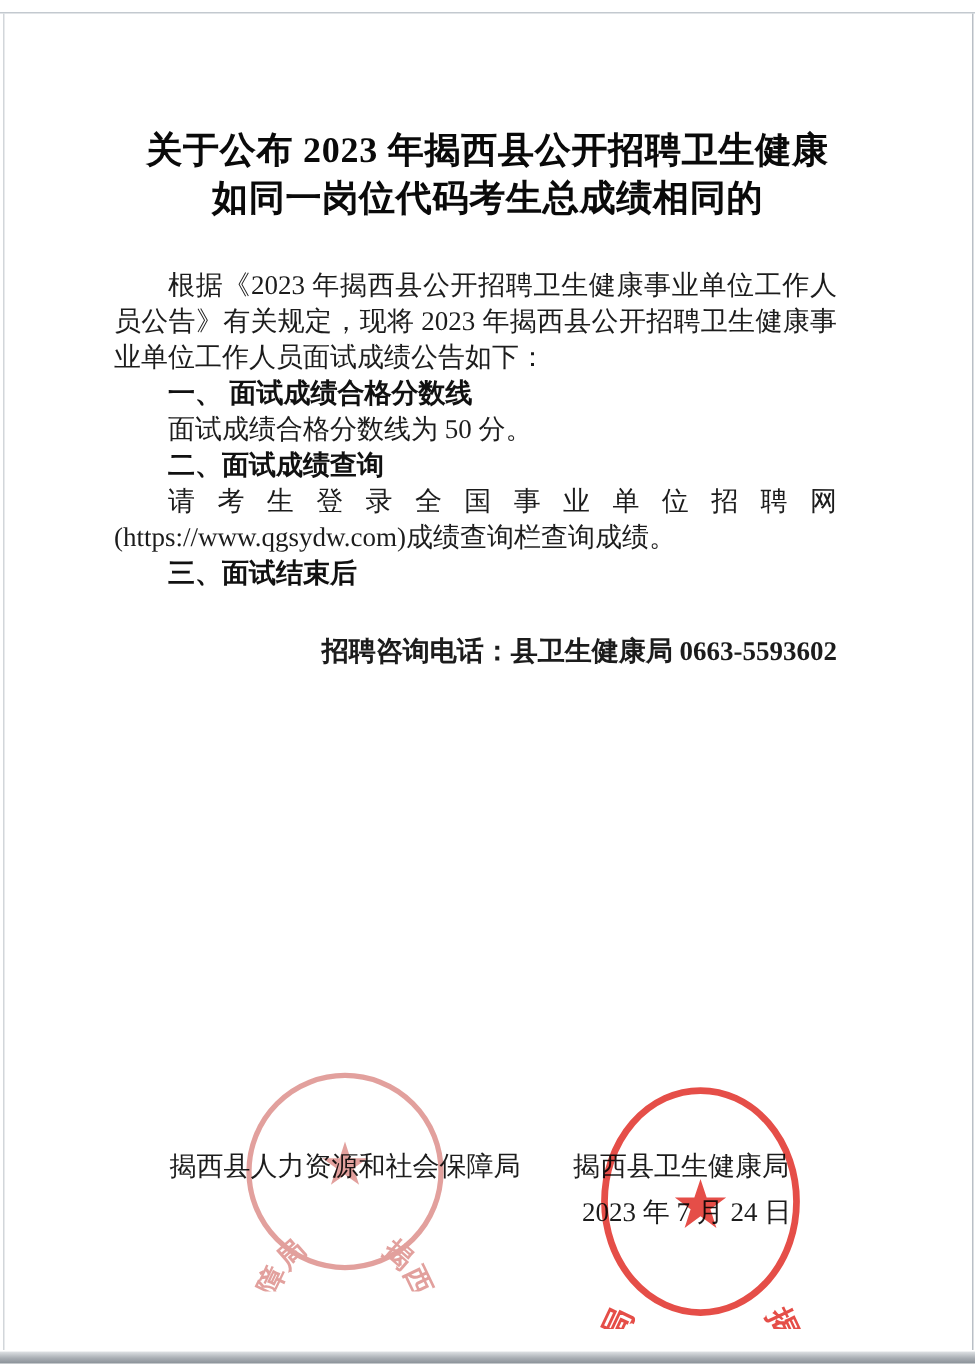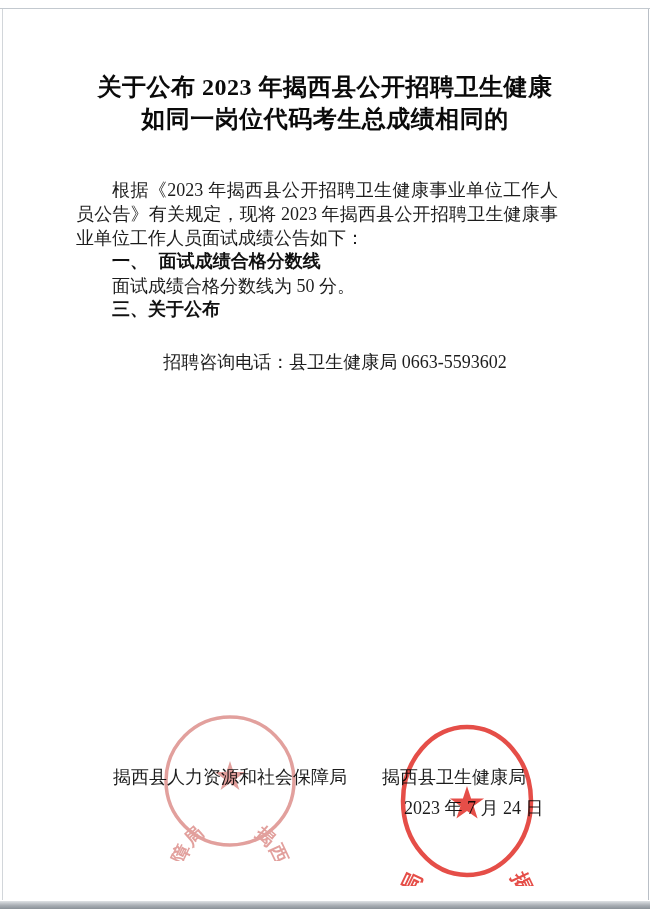--- a/index.html
+++ b/index.html
@@ -29,21 +29,21 @@
     position: absolute; top: 9px; bottom: 14px; right: 1px; width: 1px;
     background: #b9bfc6;
   }
   .edge-bottom {
     position: absolute; left: 0; right: 0; bottom: 5px; height: 8px;
     background: linear-gradient(180deg, #dfe2e5 0%, #a9aeb4 55%, #8a9198 100%);
   }
   
   .doc-title {
     position: absolute;
-    top: 71px; left: 0; width: 100%;
+    top: 85px; left: 0; width: 100%;
     text-align: center;
     font-size: 24px;
     font-weight: bold;
     line-height: 32px;
     color: #0a0a0a;
     letter-spacing: 0.5px;
   }
   
   .content {
     position: absolute;
@@ -52,41 +52,42 @@
     line-height: 24px;
     text-align: justify;
   }
   .content p {
     margin: 0;
     text-indent: 2em;
   }
   .section-heading {
     margin: 0;
     text-indent: 2em;
-    font-family: Liberation Mono, monospace;
+    font-family: Liberation Sans, sans-serif;
     font-weight: bold;
     color: #111111;
   }
   .contacts {
     margin-top: 28px;
   }
   .contacts p {
-    text-align: center;
+    text-align: right;
+    font-weight: bold;
   }
   
   .sig {
     position: absolute;
     font-size: 18px;
     line-height: 22px;
     color: #1c1c1c;
     white-space: nowrap;
   }
   .sig-left  { top: 766px; left: 113px; }
   .sig-right { top: 766px; left: 382px; }
-  .sig-date  { top: 797px; left: 404px; }
+  .sig-date  { top: 797px; left: 388px; }
   
   .stamp {
     position: absolute;
     mix-blend-mode: multiply;
     pointer-events: none;
   }
   .stamp-left  { left: 150px; top: 701px; opacity: 0.68; }
   .stamp-right { left: 392px; top: 716px; opacity: 0.88; }
 </style>
 </head>
@@ -103,22 +104,24 @@
     <div>关于公布 2023 年揭西县公开招聘卫生健康</div>
     <div>如同一岗位代码考生总成绩相同的</div>
   </div>
 
   <div class="content">
     <p>根据《2023 年揭西县公开招聘卫生健康事业单位工作人员公告》有关规定，现将 2023 年揭西县公开招聘卫生健康事业单位工作人员面试成绩公告如下：</p>
 
     <p class="section-heading">一、 面试成绩合格分数线</p>
     <p>面试成绩合格分数线为 50 分。</p>
 
+    <p class="section-heading">二、面试成绩查询</p>
+    <p>请考生登录全国事业单位招聘网(https://www.qgsydw.com)成绩查询栏查询成绩。</p>
 
-    <p class="section-heading">三、关于公布</p>
+    <p class="section-heading">三、面试结束后</p>
 
     <div class="contacts">
       <p>招聘咨询电话：县卫生健康局 0663-5593602</p>
     </div>
   </div>
 
   <div class="sig sig-left">揭西县人力资源和社会保障局</div>
   <div class="sig sig-right">揭西县卫生健康局</div>
   <div class="sig sig-date">2023 年 7 月 24 日</div>
 

